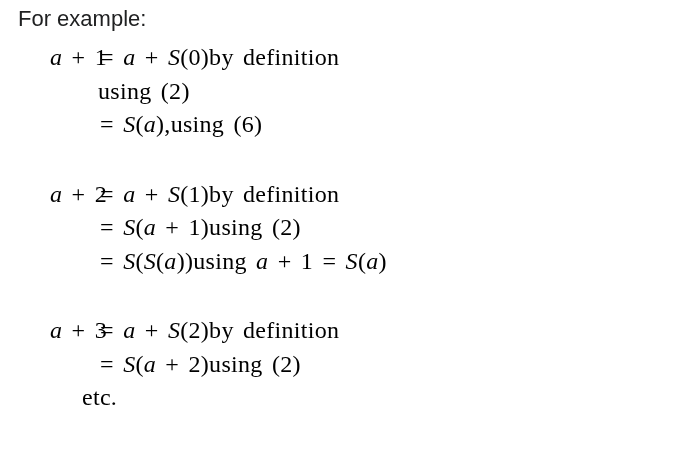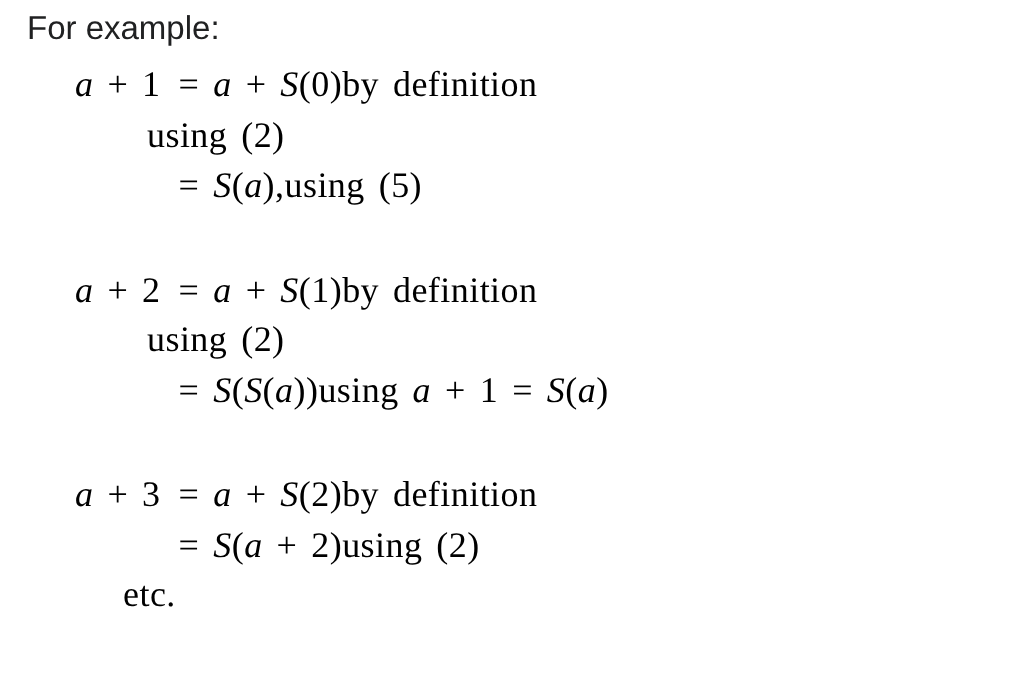--- a/index.html
+++ b/index.html
@@ -50,21 +50,21 @@
     line-height: 33.5px;
     white-space: pre;
   }
   .lhs {
     flex: none;
     width: 48px;
     text-align: right;
   }
   .rhs {
     flex: none;
-    margin-left: 21px;
+    margin-left: 2px;
   }
   .note {
     flex: 1 1 auto;
     text-align: left;
   }
   .footer {
     margin-left: 32px;
     line-height: 33.5px;
   }
 </style>
@@ -83,32 +83,33 @@
         <span class="math rhs">= <i>a</i> + <i>S</i>(0)</span>
         <span class="math note">by definition</span>
       </div>
       <div class="row">
         <span class="math lhs"></span>
         <span class="math note">using (2)</span>
       </div>
       <div class="row">
         <span class="math lhs"></span>
         <span class="math rhs">= <i>S</i>(<i>a</i>),</span>
-        <span class="math note">using (5)</span>
+        <span class="math note">using (6)</span>
       </div>
     </div>
 
     <div class="block">
       <div class="row">
         <span class="math lhs"><i>a</i> + 2</span>
         <span class="math rhs">= <i>a</i> + <i>S</i>(1)</span>
         <span class="math note">by definition</span>
       </div>
       <div class="row">
         <span class="math lhs"></span>
+        <span class="math rhs">= <i>S</i>(<i>a</i> + 1)</span>
         <span class="math note">using (2)</span>
       </div>
       <div class="row">
         <span class="math lhs"></span>
         <span class="math rhs">= <i>S</i>(<i>S</i>(<i>a</i>))</span>
         <span class="math note">using <i>a</i> + 1 = <i>S</i>(<i>a</i>)</span>
       </div>
     </div>
 
     <div class="block">

